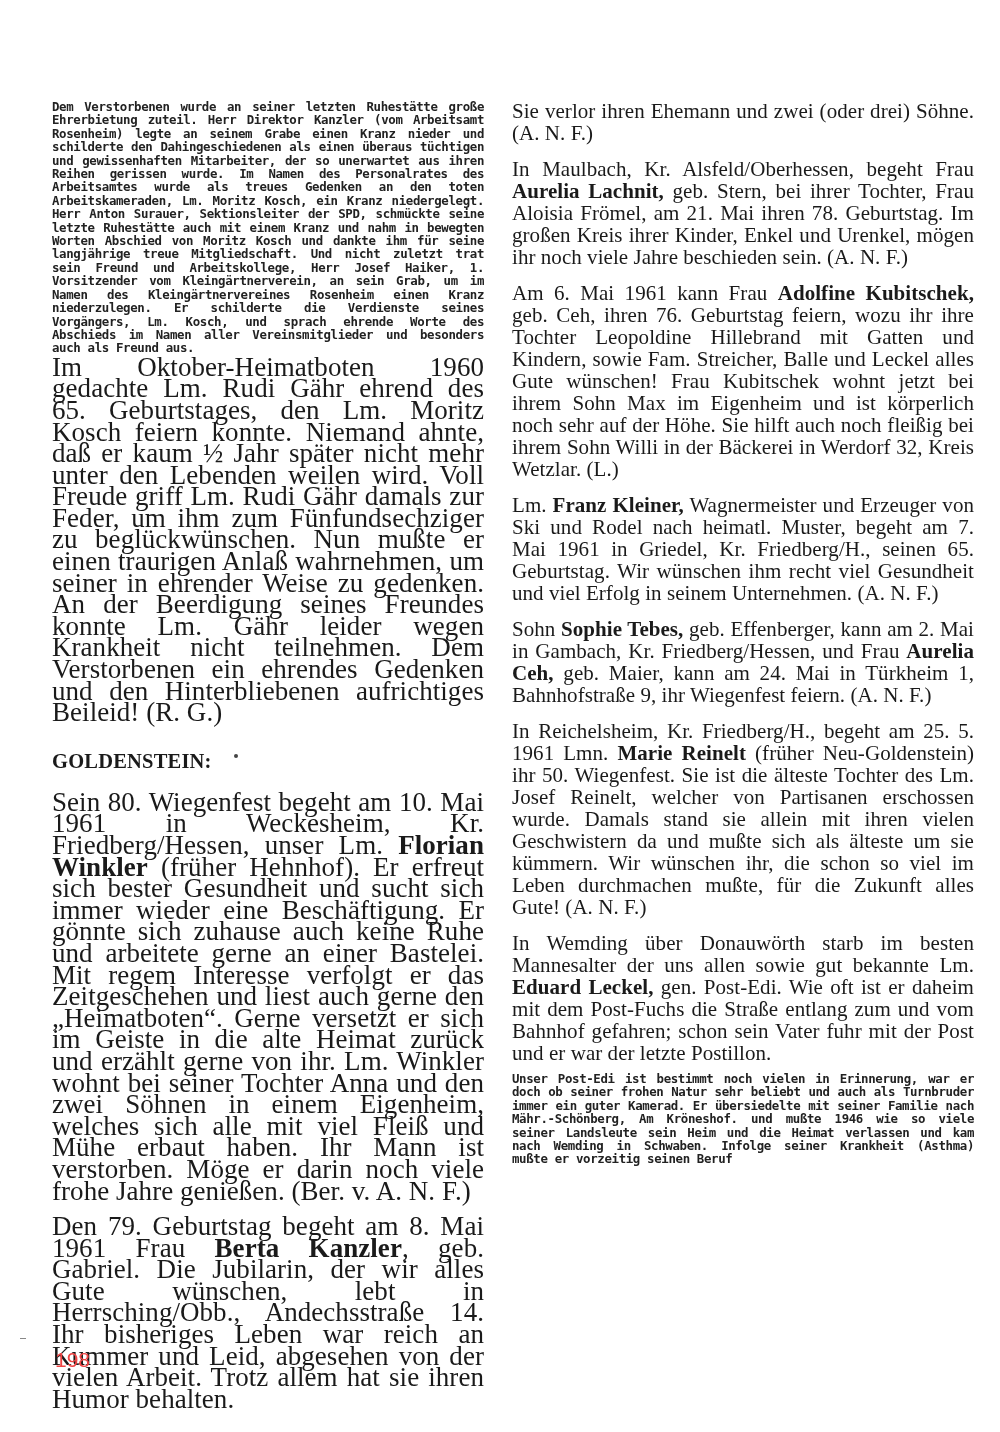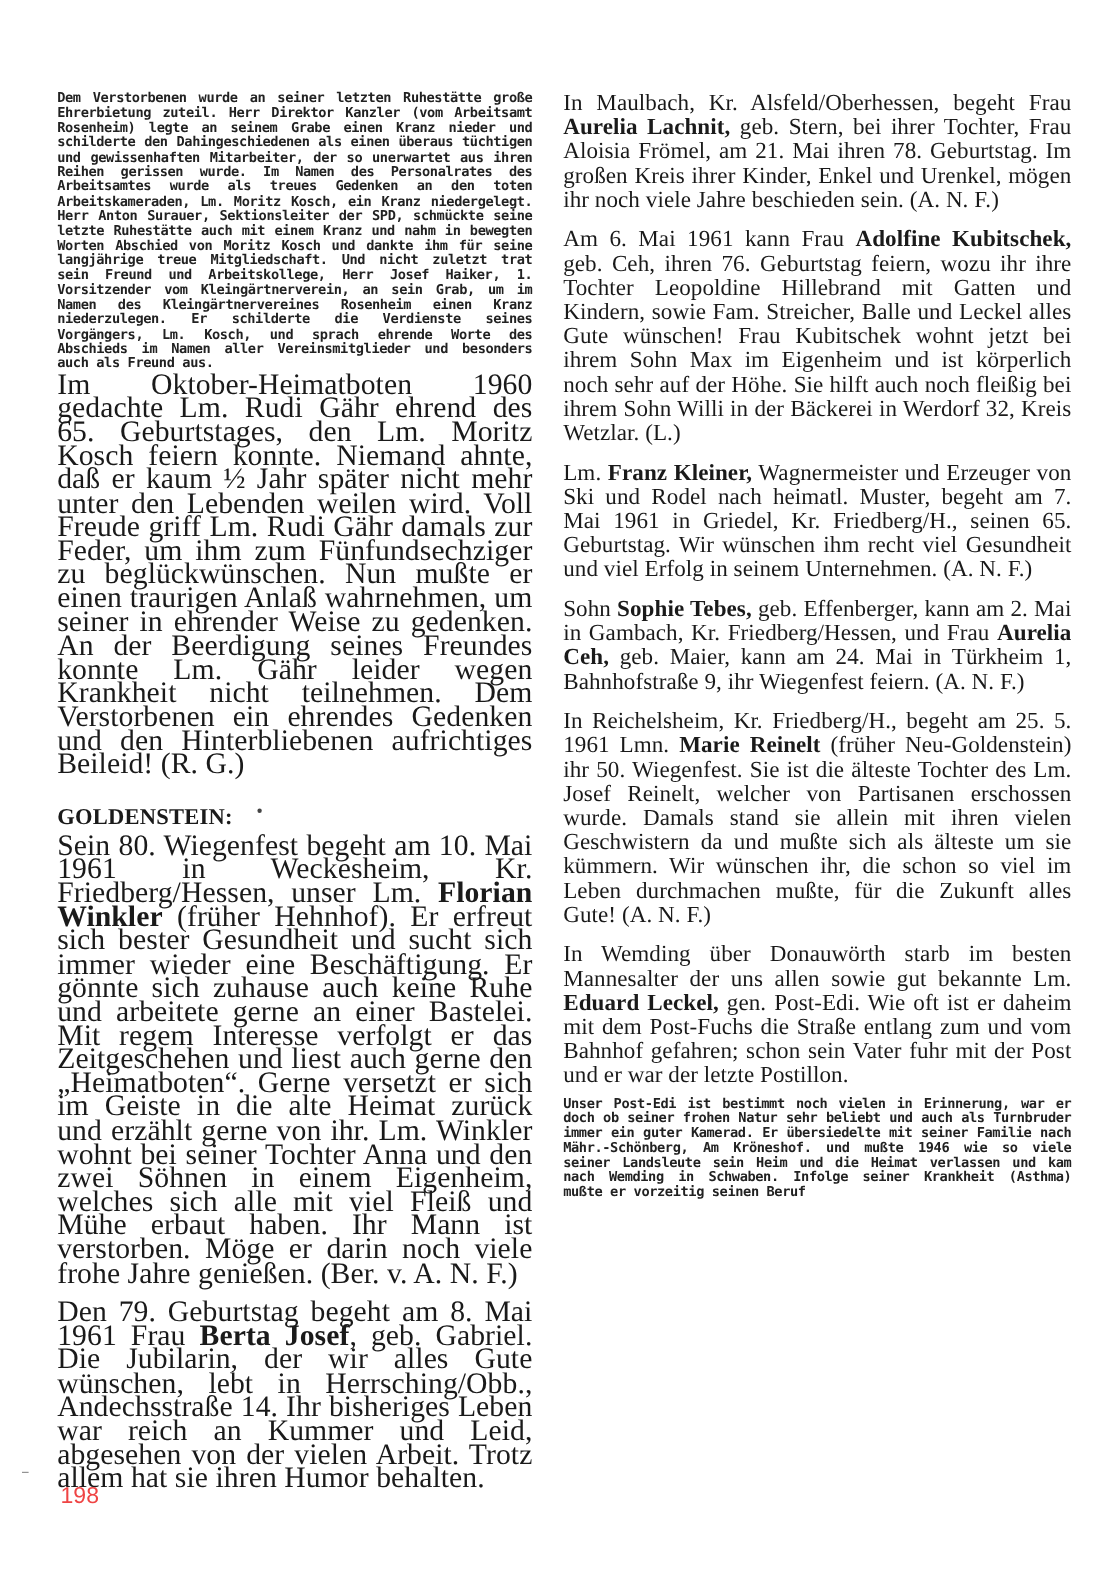--- a/index.html
+++ b/index.html
@@ -11,21 +11,21 @@
       width: 1000px;
       height: 1432px;
       position: relative;
       overflow: hidden;
       color: #1a1a1a;
       font-family: "DejaVu Serif", "Liberation Serif", serif;
     }
     .page {
       position: absolute;
       left: 52px;
-      top: 82px;
+      top: 100px;
       width: 930px;
       height: 1300px;
     }
     .col {
       position: absolute;
       top: 0;
     }
     .col-left {
       left: 0;
       width: 432px;
@@ -58,21 +58,21 @@
     .col-right .large { font-size: 21px; line-height: 22px; }
     .col-right .large:first-child { margin-top: 0; }
     .small + .large { margin-top: 2px; }
     .large + .small { margin-top: 8px; }
     b { font-weight: bold; }
     .heading {
       font-family: "Liberation Serif", "DejaVu Serif", serif;
       font-weight: bold;
       font-size: 20.5px;
       margin-top: 26px;
-      margin-bottom: 3px;
+      margin-bottom: 19px;
       letter-spacing: 0.2px;
     }
     .heading-dot {
       display: inline-block;
       width: 4px;
       height: 4px;
       background: #444;
       border-radius: 50%;
       margin-left: 22px;
       vertical-align: 10px;
@@ -101,24 +101,25 @@
 
   <div class="col col-left">
     <p class="small">Dem Verstorbenen wurde an seiner letzten Ruhestätte große Ehrerbietung zuteil. Herr Direktor Kanzler (vom Arbeitsamt Rosenheim) legte an seinem Grabe einen Kranz nieder und schilderte den Dahingeschiedenen als einen überaus tüchtigen und gewissenhaften Mitarbeiter, der so unerwartet aus ihren Reihen gerissen wurde. Im Namen des Personalrates des Arbeitsamtes wurde als treues Gedenken an den toten Arbeitskameraden, Lm. Moritz Kosch, ein Kranz niedergelegt. Herr Anton Surauer, Sektionsleiter der SPD, schmückte seine letzte Ruhestätte auch mit einem Kranz und nahm in bewegten Worten Abschied von Moritz Kosch und dankte ihm für seine langjährige treue Mitgliedschaft. Und nicht zuletzt trat sein Freund und Arbeitskollege, Herr Josef Haiker, 1. Vorsitzender vom Kleingärtnerverein, an sein Grab, um im Namen des Kleingärtnervereines Rosenheim einen Kranz niederzulegen. Er schilderte die Verdienste seines Vorgängers, Lm. Kosch, und sprach ehrende Worte des Abschieds im Namen aller Vereinsmitglieder und besonders auch als Freund aus.</p>
 
     <p class="large">Im Oktober-Heimatboten 1960 gedachte Lm. Rudi Gähr ehrend des 65. Geburtstages, den Lm. Moritz Kosch feiern konnte. Niemand ahnte, daß er kaum ½ Jahr später nicht mehr unter den Lebenden weilen wird. Voll Freude griff Lm. Rudi Gähr damals zur Feder, um ihm zum Fünfundsechziger zu beglückwünschen. Nun mußte er einen traurigen Anlaß wahrnehmen, um seiner in ehrender Weise zu gedenken. An der Beerdigung seines Freundes konnte Lm. Gähr leider wegen Krankheit nicht teilnehmen. Dem Verstorbenen ein ehrendes Gedenken und den Hinterbliebenen aufrichtiges Beileid! (R. G.)</p>
 
     <div class="heading"><span>GOLDENSTEIN:</span><span class="heading-dot"></span></div>
 
     <p class="large" style="margin-top:0"><span>Sein 80. Wiegenfest begeht am 10. Mai 1961 in Weckesheim, Kr. Friedberg/Hessen, unser Lm. </span><b>Florian Winkler</b><span> (früher Hehnhof). Er erfreut sich bester Gesundheit und sucht sich immer wieder eine Beschäftigung. Er gönnte sich zuhause auch keine Ruhe und arbeitete gerne an einer Bastelei. Mit regem Interesse verfolgt er das Zeitgeschehen und liest auch gerne den „Heimatboten“. Gerne versetzt er sich im Geiste in die alte Heimat zurück und erzählt gerne von ihr. Lm. Winkler wohnt bei seiner Tochter Anna und den zwei Söhnen in einem Eigenheim, welches sich alle mit viel Fleiß und Mühe erbaut haben. Ihr Mann ist verstorben. Möge er darin noch viele frohe Jahre genießen. (Ber. v. A. N. F.)</span></p>
 
-    <p class="large"><span>Den 79. Geburtstag begeht am 8. Mai 1961 Frau </span><b>Berta Josef</b><span>, geb. Gabriel. Die Jubilarin, der wir alles Gute wünschen, lebt in Herrsching/Obb., Andechsstraße 14. Ihr bisheriges Leben war reich an Kummer und Leid, abgesehen von der vielen Arbeit. Trotz allem hat sie ihren Humor behalten.</span></p>
+    <p class="large"><span>Den 79. Geburtstag begeht am 8. Mai 1961 Frau </span><b>Berta Kanzler</b><span>, geb. Gabriel. Die Jubilarin, der wir alles Gute wünschen, lebt in Herrsching/Obb., Andechsstraße 14. Ihr bisheriges Leben war reich an Kummer und Leid, abgesehen von der vielen Arbeit. Trotz allem hat sie ihren Humor behalten.</span></p>
   </div>
 
   <div class="col col-right">
+    <p class="large">Sie verlor ihren Ehemann und zwei (oder drei) Söhne. (A. N. F.)</p>
 
     <p class="large"><span>In Maulbach, Kr. Alsfeld/Oberhessen, begeht Frau </span><b>Aurelia Lachnit,</b><span> geb. Stern, bei ihrer Tochter, Frau Aloisia Frömel, am 21. Mai ihren 78. Geburtstag. Im großen Kreis ihrer Kinder, Enkel und Urenkel, mögen ihr noch viele Jahre beschieden sein. (A. N. F.)</span></p>
 
     <p class="large"><span>Am 6. Mai 1961 kann Frau </span><b>Adolfine Kubitschek,</b><span> geb. Ceh, ihren 76. Geburtstag feiern, wozu ihr ihre Tochter Leopoldine Hillebrand mit Gatten und Kindern, sowie Fam. Streicher, Balle und Leckel alles Gute wünschen! Frau Kubitschek wohnt jetzt bei ihrem Sohn Max im Eigenheim und ist körperlich noch sehr auf der Höhe. Sie hilft auch noch fleißig bei ihrem Sohn Willi in der Bäckerei in Werdorf 32, Kreis Wetzlar. (L.)</span></p>
 
     <p class="large"><span>Lm. </span><b>Franz Kleiner,</b><span> Wagnermeister und Erzeuger von Ski und Rodel nach heimatl. Muster, begeht am 7. Mai 1961 in Griedel, Kr. Friedberg/H., seinen 65. Geburtstag. Wir wünschen ihm recht viel Gesundheit und viel Erfolg in seinem Unternehmen. (A. N. F.)</span></p>
 
     <p class="large"><span>Sohn </span><b>Sophie Tebes,</b><span> geb. Effenberger, kann am 2. Mai in Gambach, Kr. Friedberg/Hessen, und Frau </span><b>Aurelia Ceh,</b><span> geb. Maier, kann am 24. Mai in Türkheim 1, Bahnhofstraße 9, ihr Wiegenfest feiern. (A. N. F.)</span></p>
 
     <p class="large"><span>In Reichelsheim, Kr. Friedberg/H., begeht am 25. 5. 1961 Lmn. </span><b>Marie Reinelt</b><span> (früher Neu-Goldenstein) ihr 50. Wiegenfest. Sie ist die älteste Tochter des Lm. Josef Reinelt, welcher von Partisanen erschossen wurde. Damals stand sie allein mit ihren vielen Geschwistern da und mußte sich als älteste um sie kümmern. Wir wünschen ihr, die schon so viel im Leben durchmachen mußte, für die Zukunft alles Gute! (A. N. F.)</span></p>

